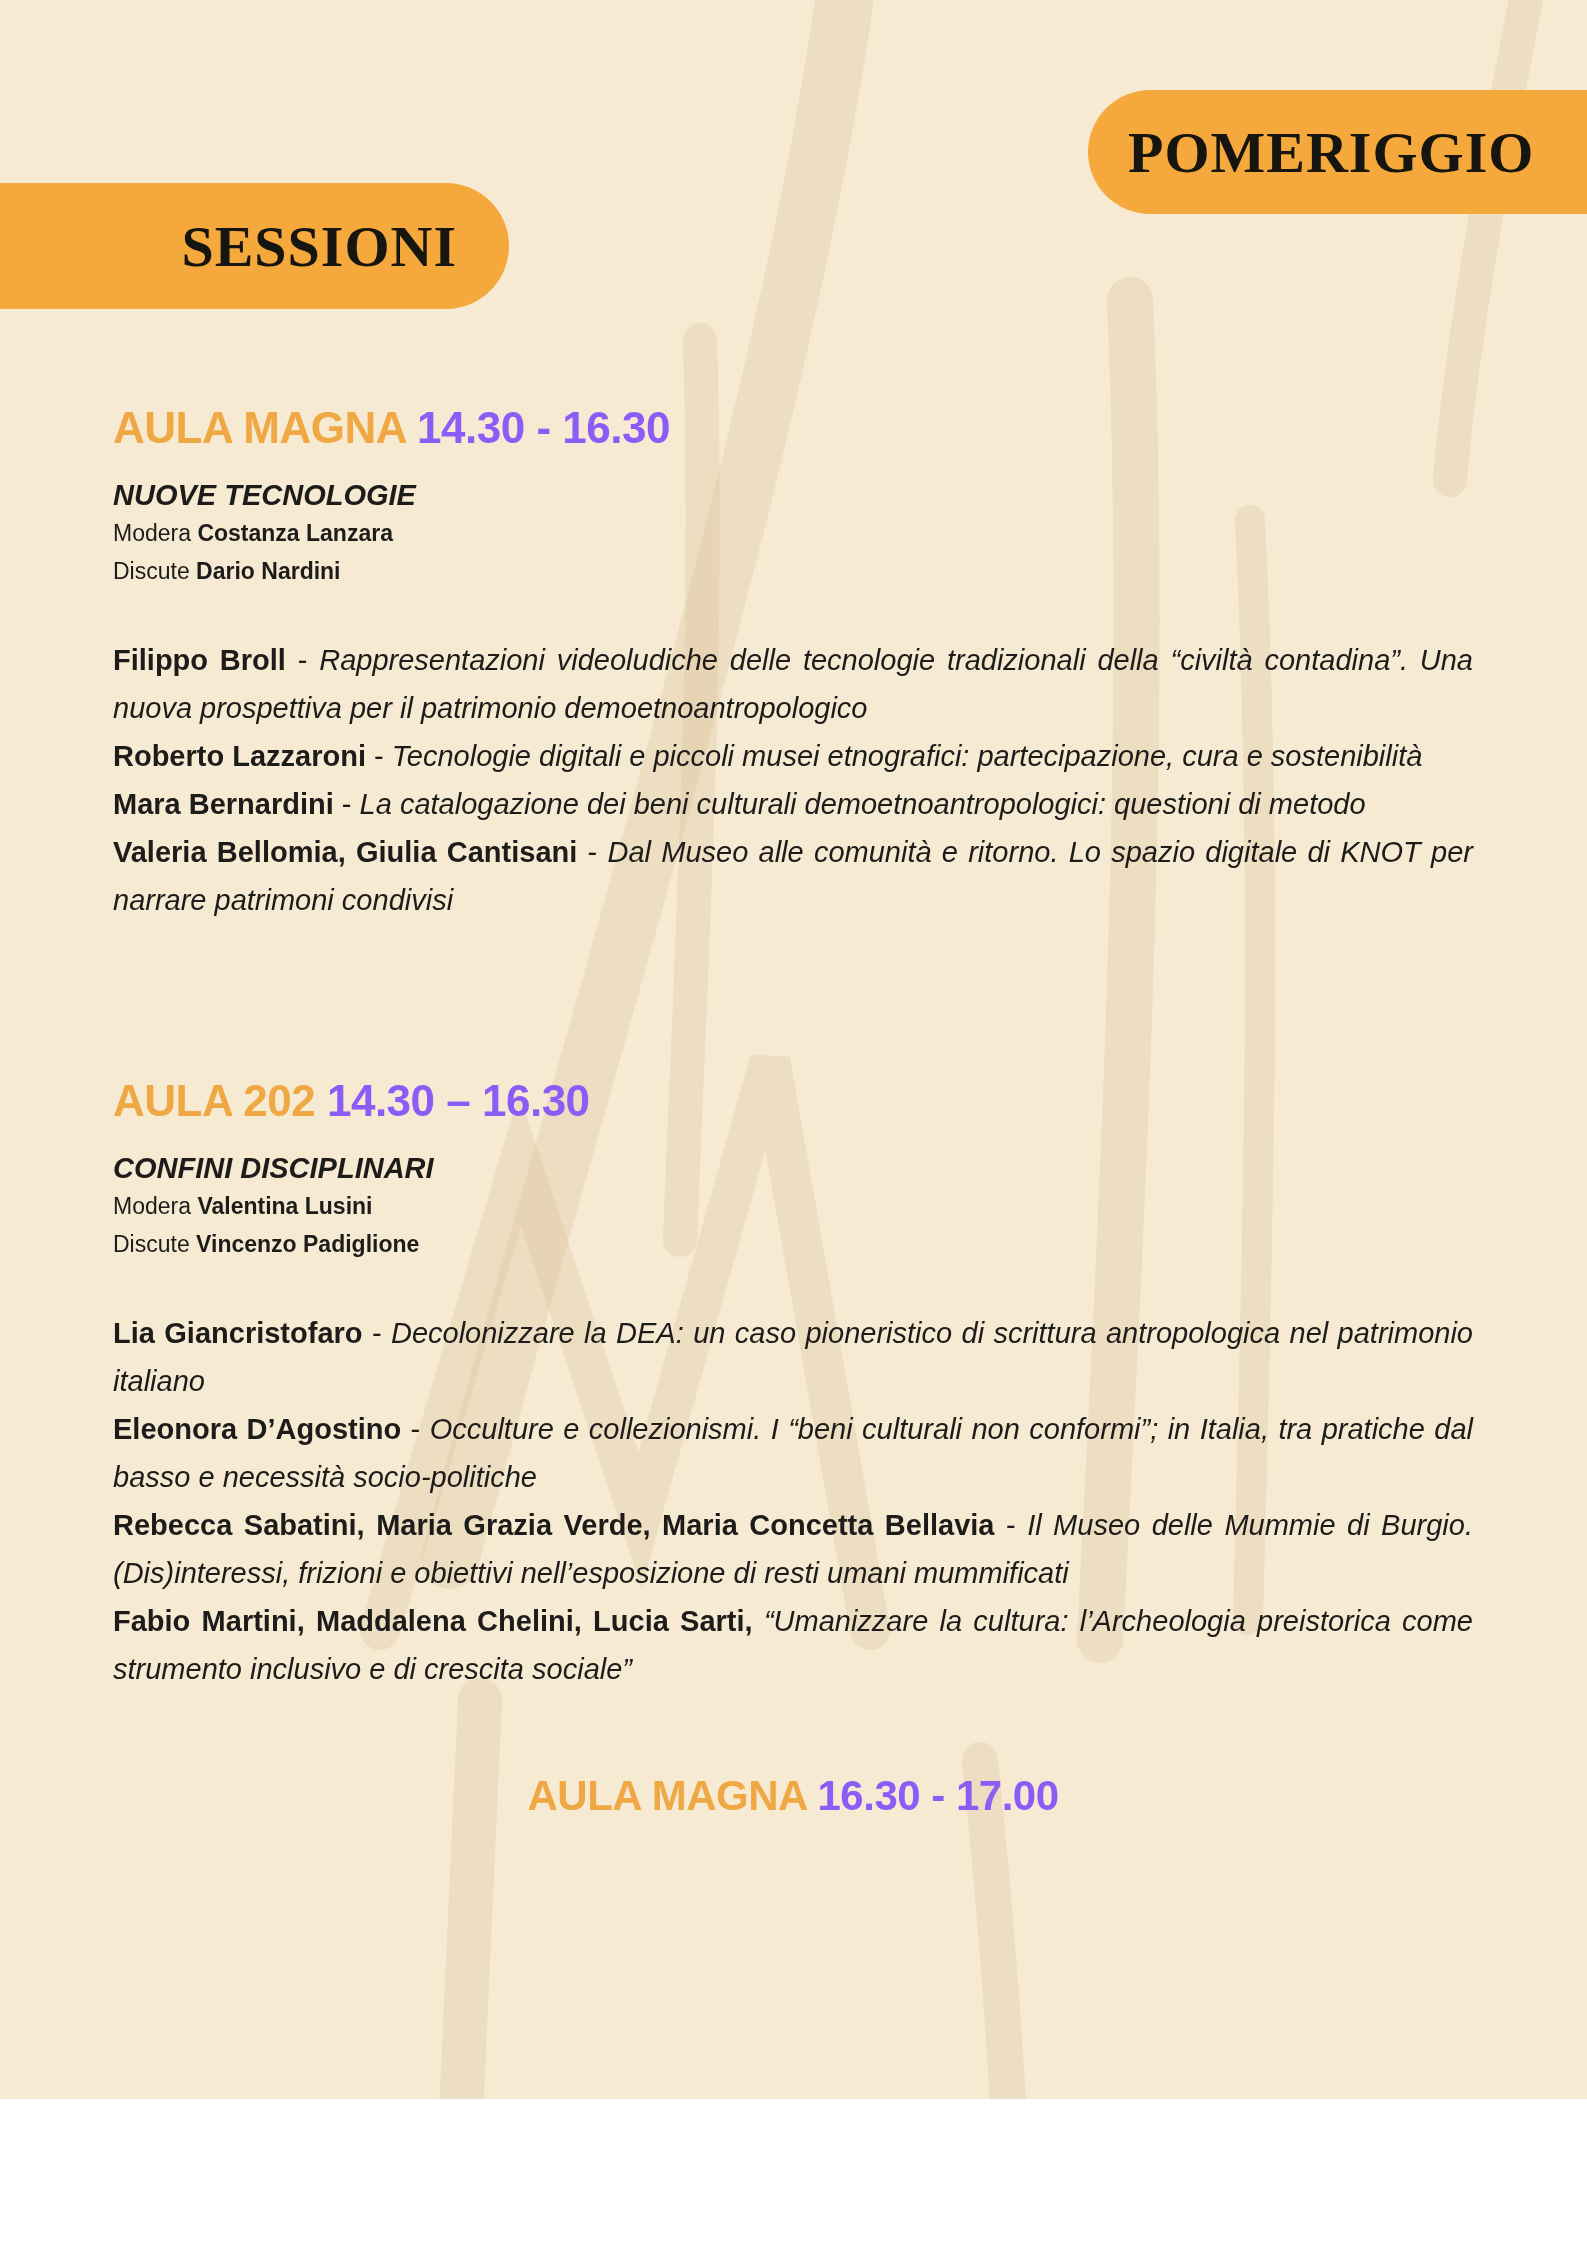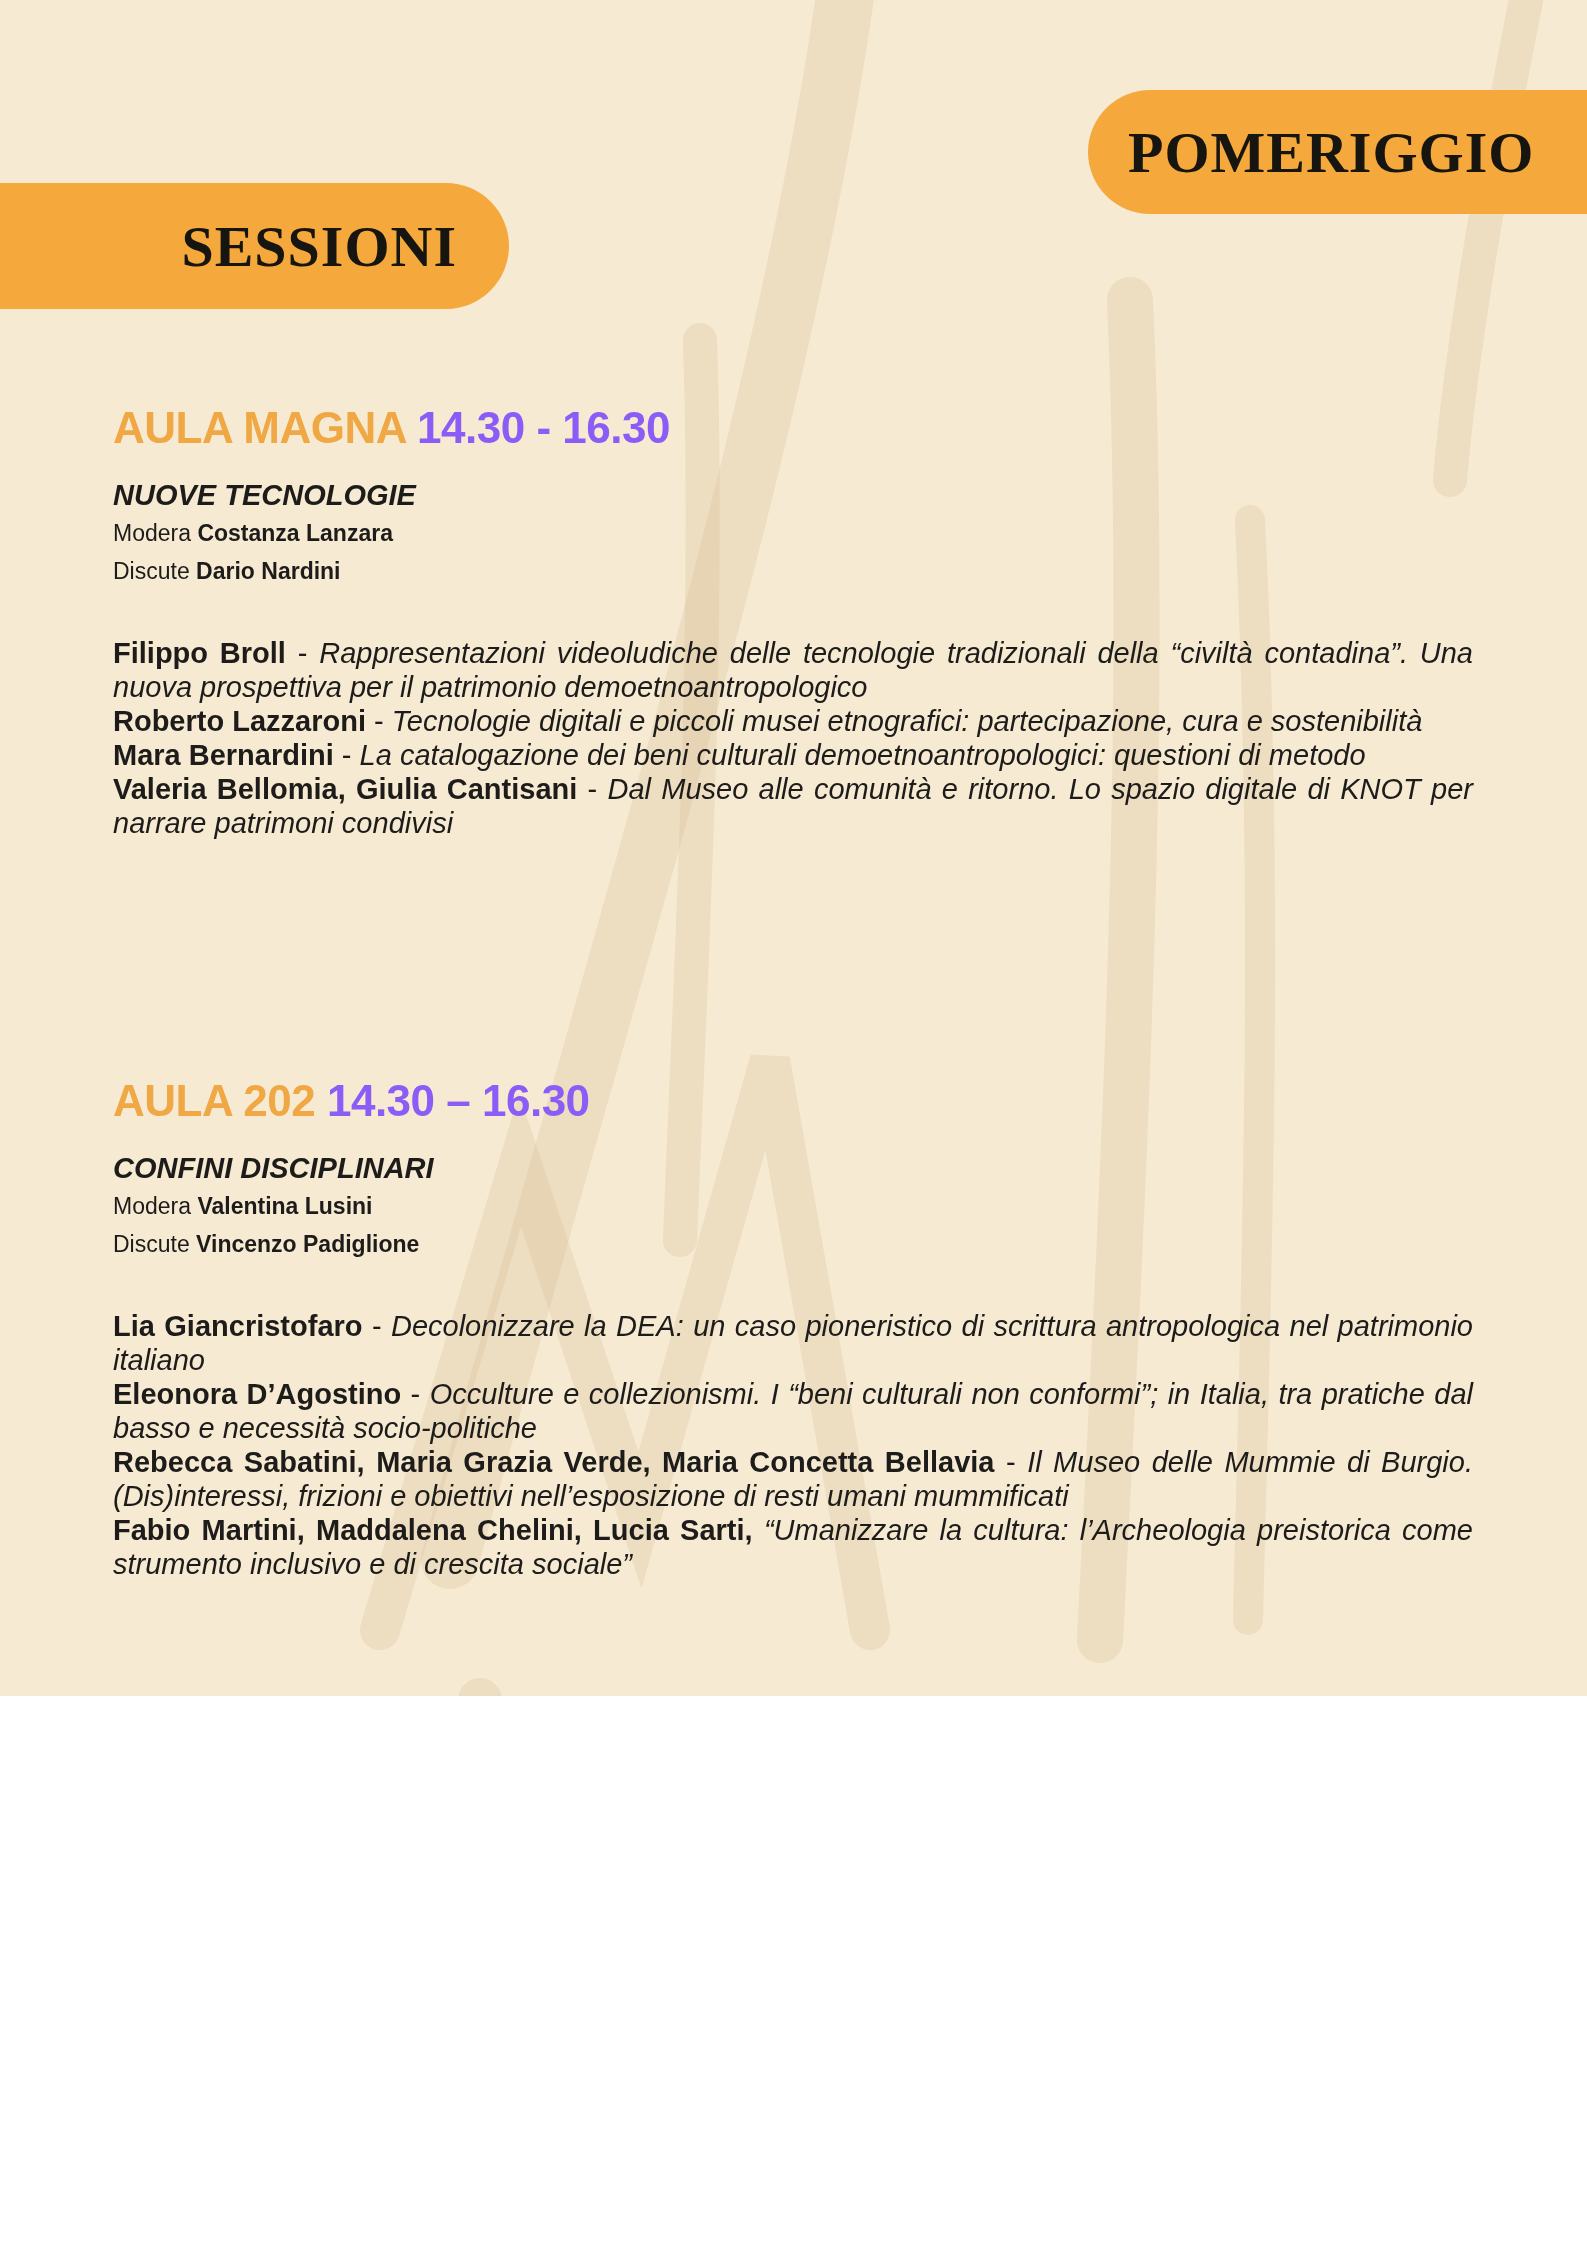--- a/index.html
+++ b/index.html
@@ -1,19 +1,19 @@
 <!DOCTYPE html>
 <html><head>
 <meta charset="utf-8">
 <style>
   html,body { margin:0; padding:0; }
   .page {
     position: relative;
     width: 1587px;
-    height: 1696px;
+    height: 2099px;
     background: #f6ead3;
     overflow: hidden;
     font-family: "Liberation Sans", sans-serif;
     color: #1d1c1a;
   }
   .watermark { position:absolute; inset:0; pointer-events:none; }
 
   
   .badge {
     position: absolute;
@@ -63,21 +63,21 @@
     font-weight: 700;
     font-style: italic;
   }
   .role-line { font-size: 23px; line-height: 38px; }
   .role-line b { font-weight: 700; }
 
   .talks { margin-top: 46px; }
   .talk {
     margin: 0;
     font-size: 29px;
-    line-height: 34px;
+    line-height: 48px;
     text-align: justify;
   }
   .talk .speakers { font-weight: 700; font-style: normal; }
   .talk .sep { font-weight: 400; font-style: normal; white-space: pre; }
   .talk .title { font-style: italic; font-weight: 400; }
 
   .closing { text-align: center; }
   .closing .heading { font-size: 42px; }
   .closing-line {
     margin-top: 16px;

